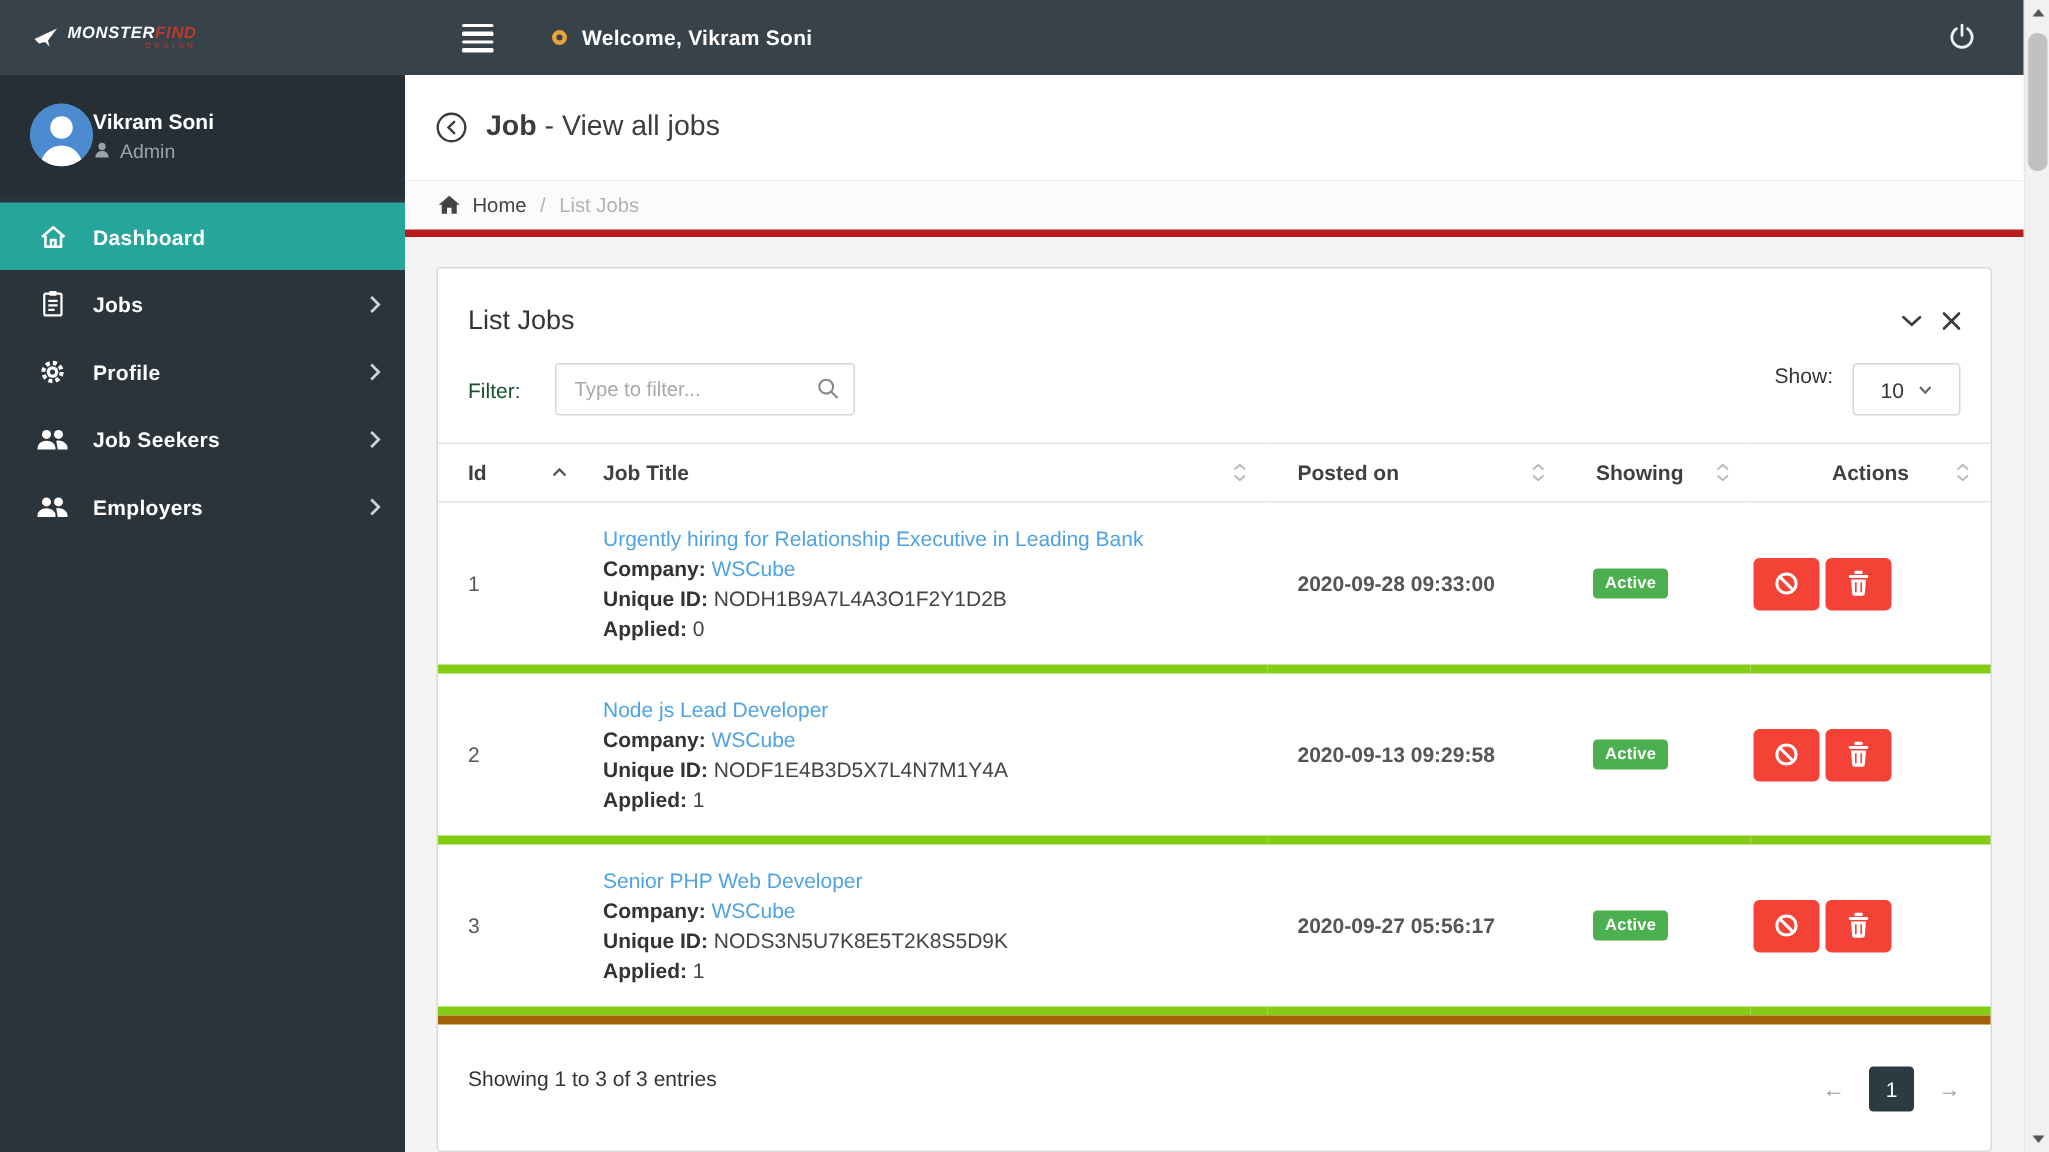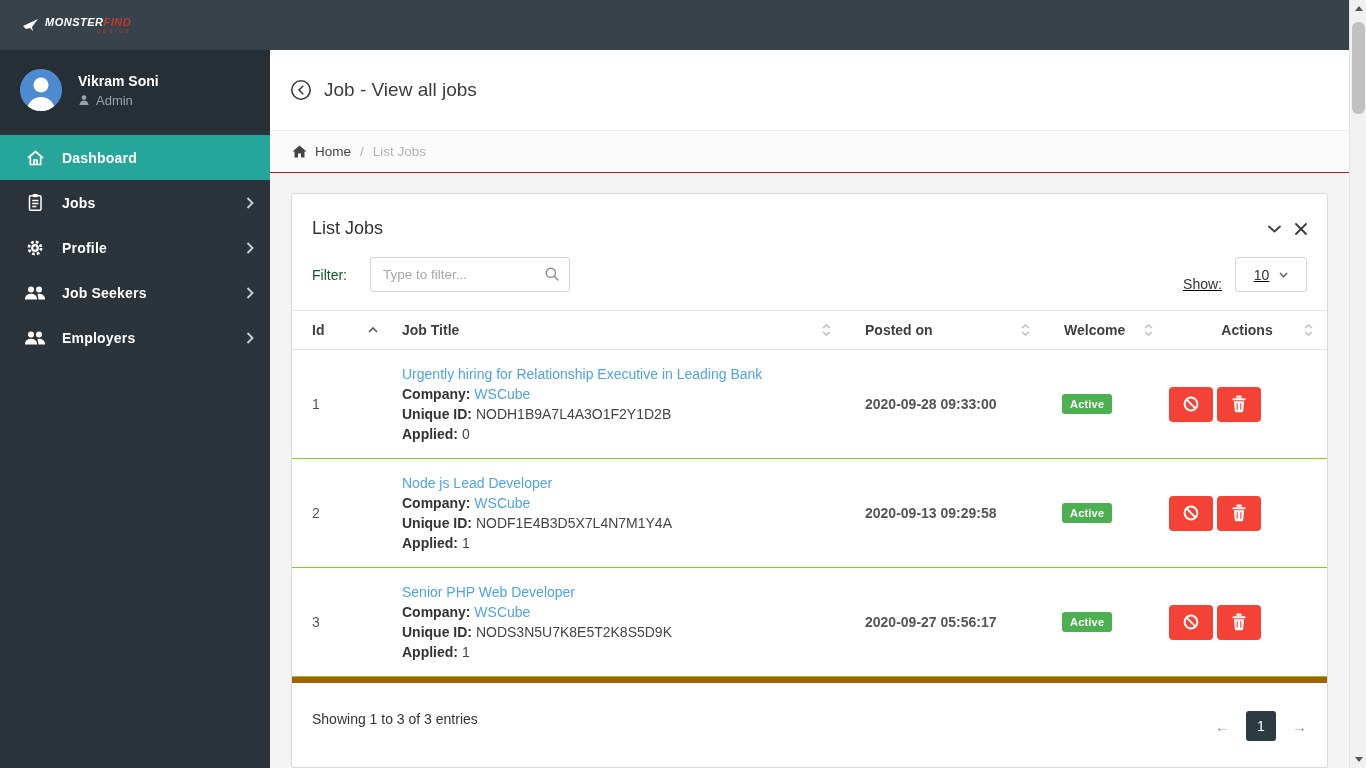--- a/index.html
+++ b/index.html
@@ -30,72 +30,72 @@
   .ring { width:10px; height:10px; border:3px solid #e8a33d; border-radius:50%; }
   .welcome-text { color:#fff; font-size:14px; font-weight:bold; letter-spacing:.2px; }
   .power-btn { margin-left:auto; cursor:pointer; display:flex; align-items:center; }
 
   
   .body-row { display:flex; height:718px; }
 
   
   .sidebar { width:270px; background:#2c343b; display:flex; flex-direction:column; }
   .user-panel { height:80px; background:#27303
-7; background:#272f36; display:flex; align-items:center; padding-left:20px; gap:16px; }
+7; background:#272f36; display:flex; align-items:center; padding-left:20px; gap:0; }
   .avatar { width:42px; height:42px; border-radius:50%; background:#4d8bd0; overflow:hidden; flex:0 0 auto; }
   .user-meta { display:flex; flex-direction:column; gap:4px; }
   .user-name { color:#fff; font-size:14px; font-weight:bold; }
   .user-role { display:flex; align-items:center; gap:6px; color:#9aa2a9; font-size:13px; }
   .menu { padding-top:5px; display:flex; flex-direction:column; }
   .menu-item { height:45px; display:flex; align-items:center; padding:0 16px 0 22px; cursor:pointer; color:#fff; }
   .menu-item.active { background:#26a69a; }
   .mi-icon { width:26px; display:flex; justify-content:center; }
   .mi-label { margin-left:14px; font-size:14px; font-weight:bold; letter-spacing:.2px; flex:1; }
   .mi-chevron { color:#cdd3d8; display:flex; }
 
   
   .main { flex:1; display:flex; flex-direction:column; background:#f4f4f4; }
   .page-header { height:90px; background:#fff; border-bottom:1px solid #ececec; display:flex; align-items:center; padding-left:20px; }
   .back-btn { cursor:pointer; display:flex; margin-right:12px; }
   .page-title { font-size:19px; color:#3c3c3c; }
-  .page-title b { font-weight:normal; }
-  .breadcrumb-bar { height:46px; background:#fbfbfb; border-bottom:1px solid #b91c1c; display:flex; align-items:center; padding-left:22px; font-size:13.5px; gap:9px; }
+  .page-title b { font-weight:bold; }
+  .breadcrumb-bar { height:46px; background:#fbfbfb; border-bottom:5px solid #b91c1c; display:flex; align-items:center; padding-left:22px; font-size:13.5px; gap:9px; }
   .bc-home { display:flex; align-items:center; gap:8px; color:#444; cursor:pointer; }
   .bc-sep, .bc-current { color:#b3b3b3; }
 
   .content { flex:1; padding:20px 21px 0 21px; }
 
   
   .card { background:#fff; border:1px solid #d9d9d9; border-radius:3px; min-height:558px; display:flex; flex-direction:column; }
   .card-header { padding:24px 20px 6px 20px; display:flex; align-items:center; }
   .card-title { font-size:18px; color:#333; }
   .card-tools { margin-left:auto; display:flex; align-items:center; gap:14px; }
   .tool-btn { cursor:pointer; color:#3c3c3c; display:flex; }
 
   .filter-row { padding:12px 20px 18px 20px; display:flex; align-items:center; }
   .filter-label { font-size:14px; color:#14532d; margin-right:12px; }
   .filter-input-wrap { position:relative;padding-left:11px; }
   .filter-input { width:200px; height:35px; border:1px solid #d5d5d5; border-radius:3px; padding:0 34px 0 12px; font-size:13.5px; color:#333; outline:none; font-family:"Liberation Sans", sans-serif; }
   .filter-input::placeholder { color:#a9a9a9; }
   .search-ic { position:absolute; right:10px; top:9px; }
-  .show-wrap { margin-left:auto; display:flex; align-items:flex-end; gap:13px;text-decoration:underline; }
+  .show-wrap { margin-left:auto; display:flex; align-items:flex-start; gap:13px; }
   .show-label { font-size:14px; color:#333; }
   .show-select { width:72px; height:35px; border:1px solid #d5d5d5; border-radius:3px; display:flex; align-items:center; justify-content:center; gap:10px; font-size:14px; color:#333; cursor:pointer; }
 
   
   table { width:100%; border-collapse:collapse; table-layout:fixed; }
   thead th { height:39px; border-top:1px solid #e4e4e4; border-bottom:1px solid #e4e4e4; font-size:14px; font-weight:bold; color:#3f3f3f; text-align:left; cursor:pointer; }
   .th-flex { display:flex; align-items:center; justify-content:space-between; padding-right:14px; }
   th.c-id .th-flex { padding-left:20px; }
   th.c-title .th-flex { padding-left:10px; }
   th.c-posted .th-flex, th.c-status .th-flex { padding-left:20px; }
   th.c-actions { position:relative; }
   th.c-actions .th-label { display:block; text-align:center; }
   th.c-actions .sort-abs { position:absolute; right:14px; top:13px; }
-  tbody td { height:105px; border-bottom:1px solid #84cc16; vertical-align:middle; font-size:14px; color:#444; }
+  tbody td { height:105px; border-bottom:6px solid #84cc16; vertical-align:middle; font-size:14px; color:#444; }
   td.c-id { padding-left:20px; color:#555; }
   td.c-title { padding:14px 10px 14px 10px; }
   td.c-posted { padding-left:20px; color:#555;font-weight:bold; }
   td.c-status { padding-left:18px; }
   td.c-actions { }
   .job-cell { display:flex; flex-direction:column; gap:0; }
   .job-cell > div { line-height:20px; }
   .link { color:#4fa3e3; text-decoration:none; cursor:pointer; }
   .lbl { font-weight:bold; color:#333; }
   .badge { display:inline-block; background:#4caf50; color:#fff; font-size:11px; font-weight:bold; padding:4px 8px; border-radius:3px; letter-spacing:.2px; }
@@ -130,20 +130,40 @@
     <div class="logo-area">
       <div class="logo">
         <span>
           <svg width="18" height="14" viewBox="0 0 18 14">
               <path d="M1 8 L16 1 L10 9 L11 13 L8 10 L4 11 Z" fill="#fff"></path>
             </svg>
         </span>
         <span class="logo-text-wrap">
           <span class="logo-main"><span class="w">MONSTER</span><span class="r">FIND</span></span>
           <span class="logo-sub">DESIGN</span>
+        </span>
+      </div>
+    </div>
+    <div class="topbar-main">
+      <div class="hamburger">
+        <span></span>
+          <span></span>
+          <span></span>
+          <span></span>
+      </div>
+      <div class="welcome">
+        <span class="ring"></span>
+        <span class="welcome-text">Welcome, Vikram Soni</span>
+      </div>
+      <div class="power-btn">
+        <span>
+          <svg width="22" height="22" viewBox="0 0 24 24" fill="none" stroke="#eef2f4" stroke-width="2" stroke-linecap="round">
+            <path d="M8 5.6 a7.4 7.4 0 1 0 8 0"></path>
+              <line x1="12" y1="3" x2="12" y2="10.5"></line>
+          </svg>
         </span>
       </div>
     </div>
   </div>
 
   <div class="body-row">
 
     <div class="sidebar">
       <div class="user-panel">
         <div class="avatar">
@@ -357,21 +377,21 @@
                           <path d="M1 4 L4.5 1 L8 4"></path>
                         </svg>
                       <svg width="9" height="5" viewBox="0 0 9 5" fill="none" stroke="#bcbcbc" stroke-width="1.4">
                           <path d="M1 1 L4.5 4 L8 1"></path>
                         </svg>
                     </span>
                   </span>
                 </th>
                 <th class="c-status">
                   <span class="th-flex">
-                      <span>Welcome</span>
+                      <span>Showing</span>
                     <span class="sort-double">
                       <svg width="9" height="5" viewBox="0 0 9 5" fill="none" stroke="#bcbcbc" stroke-width="1.4">
                           <path d="M1 4 L4.5 1 L8 4"></path>
                         </svg>
                       <svg width="9" height="5" viewBox="0 0 9 5" fill="none" stroke="#bcbcbc" stroke-width="1.4">
                           <path d="M1 1 L4.5 4 L8 1"></path>
                         </svg>
                     </span>
                   </span>
                 </th>

